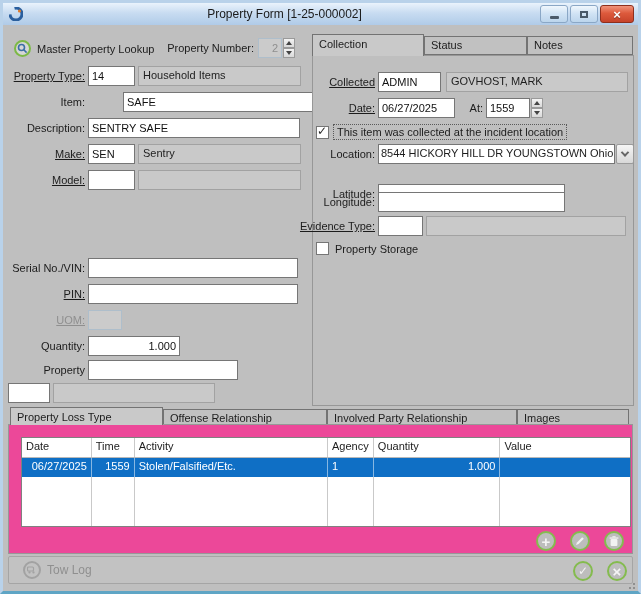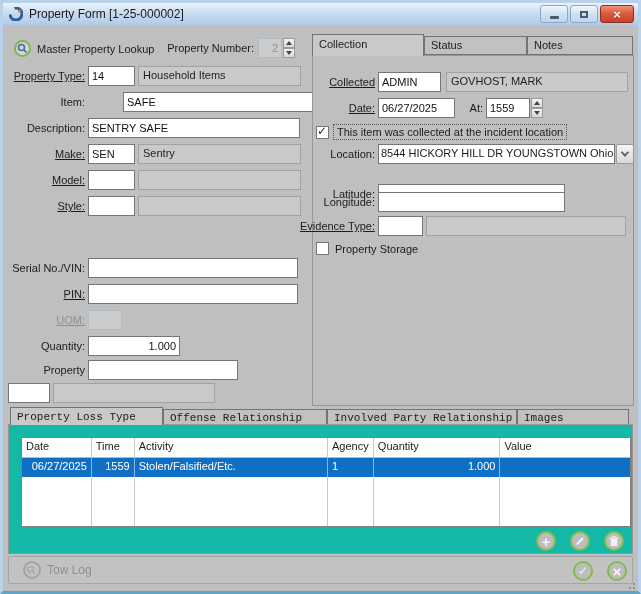--- a/index.html
+++ b/index.html
@@ -7,21 +7,21 @@
   body { font-family:"Liberation Sans","DejaVu Sans",sans-serif; font-size:11px; color:#1c1c1c; }
 
   .window { position:relative; width:641px; height:594px; background:#bfbfbf;
             border:3px solid #b9d2ea; border-bottom-color:#5fa5c5; outline:1px solid #83a7c9; }
 
   
   .titlebar { position:relative; height:22px; width:100%;
               background:linear-gradient(#eaf3fc,#c8dcf1 45%,#b0cbe8);
               display:flex; align-items:center; padding:0 4px; }
   .app-icon { width:14px; height:14px; margin:0 6px 0 2px; flex:0 0 auto; }
-  .title-text { font-size:12px; color:#1a1a1a; flex:1 1 auto; white-space:nowrap; }
+  .title-text { font-size:12px; color:#1a1a1a; flex:1 1 auto; white-space:nowrap;text-align:center; }
   .winbtns { display:flex; gap:2px; }
   .winbtn { width:28px; height:18px; border:1px solid #8aa7c6; border-radius:3px;
             background:linear-gradient(#f0f7fd,#cfe2f4 50%,#bcd5ec);
             display:flex; align-items:center; justify-content:center; }
   .winbtn .dash { width:9px; height:3px; background:#4a5a6a; border-radius:1px; margin-top:6px; }
   .winbtn .sq { width:8px; height:7px; border:2px solid #4a5a6a; }
   .winbtn.close { width:34px; background:linear-gradient(#f0937b,#dd5a3c 45%,#c6432a);
                   border-color:#8e2f1d; color:#fff; font-weight:bold; font-size:13px;
                   text-shadow:0 1px 1px rgba(0,0,0,.4); }
 
@@ -77,24 +77,24 @@
   .combo-text { width:237px; height:20px; border:1px solid #767676; background:#fff;
                 padding:2px 2px; white-space:nowrap; overflow:hidden; }
   .combo-btn { width:18px; height:20px; margin-left:1px; border:1px solid #9a9a9a; border-radius:2px;
                background:linear-gradient(#f5f5f5,#d8d8d8); display:flex; align-items:center; justify-content:center; }
   .chev { width:6px; height:6px; border-right:2px solid #666; border-bottom:2px solid #666;
           transform:rotate(45deg) translate(-1px,-1px); }
   .focus-dotted { border:1px dotted #5a5a5a; padding:1px 3px; }
 
   
   .bottom-tabs { position:absolute; left:5px; top:382px; width:625px; height:18px; }
-  .bottom-tabs .tab { height:16px;font-family:Liberation Mono, monospace; }
+  .bottom-tabs .tab { height:16px; }
   .bottom-tabs .tab.active { height:18px; }
   .bottom-page { position:absolute; left:5px; top:399px; width:625px; height:130px;
-                 border:1px solid #979797; background:#14b8a6; }
+                 border:1px solid #979797; background:#ec4899; }
   .grid-table { position:absolute; left:12px; top:12px; width:610px; height:90px;
                 border:1px solid #808080; background:#fff; display:flex; flex-direction:column; overflow:hidden; }
   .trow { display:flex; width:100%; }
   .trow.head { height:20px; border-bottom:1px solid #b9b9b9; }
   .trow.datarow { height:19px; }
   .trow.fill { flex:1; }
   .tcell { padding:2px 4px; border-right:1px solid #c9c9c9; white-space:nowrap; overflow:hidden; }
   .c0{width:70px;} .c1{width:43px;} .c2{width:194px;} .c3{width:46px;} .c4{width:127px;} .c5{width:130px; border-right:none;}
   .tcell.num { text-align:right; }
   .trow.selected { background:#0f6fc5; color:#fff; }
@@ -181,25 +181,20 @@
         <input class="fld gap3" style="width: 47px;" value="SEN">
         <span class="ro" style="width:163px">Sentry</span>
       </div>
 
       <div class="row" style="left:0;top:140px">
         <span class="lbl link lp-lbl gap3">Model:</span>
         <input class="fld gap3" style="width: 47px;" value="">
         <span class="ro" style="width:163px"></span>
       </div>
 
-      <div class="row" style="left:0;top:166px">
-        <span class="lbl link lp-lbl gap3">Style:</span>
-        <input class="fld gap3" style="width: 47px;" value="">
-        <span class="ro" style="width:163px"></span>
-      </div>
 
       <div class="row" style="left:0;top:228px">
         <span class="lbl lp-lbl gap3">Serial No./VIN:</span>
         <input class="fld" style="width: 210px;" value="">
       </div>
 
       <div class="row" style="left:0;top:254px">
         <span class="lbl link lp-lbl gap3">PIN:</span>
         <input class="fld" style="width: 210px;" value="">
       </div>

